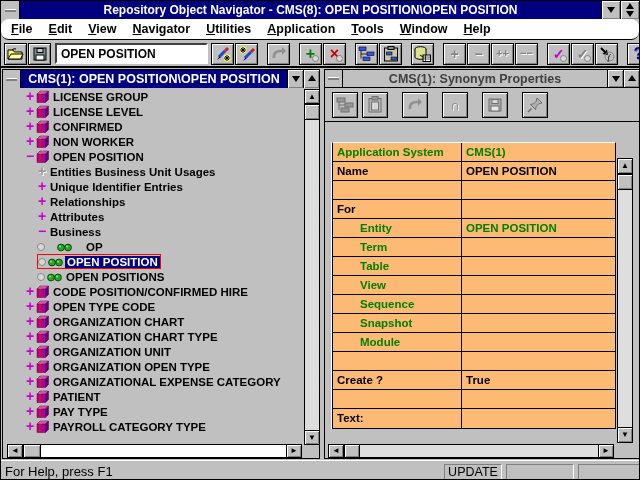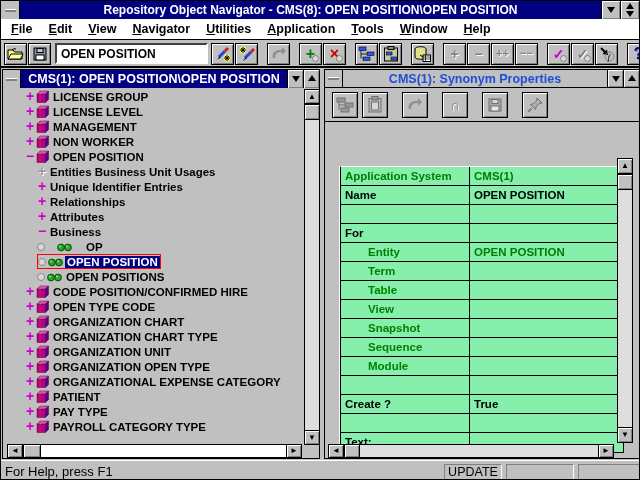--- a/index.html
+++ b/index.html
@@ -15,21 +15,21 @@
   #titlebar .wtext { flex:1; color:#fff; font-weight:bold; font-size:12px; line-height:18px; text-align:center;
                      white-space:nowrap; overflow:hidden; }
   .capbtn { width:19px; background:#c0c0c0; border-left:1px solid #000; display:flex; flex-direction:column;
             align-items:center; justify-content:center; box-shadow: inset 1px 1px 0 #fff, inset -1px -1px 0 #808080; }
   .tri-dn { width:0; height:0; border-left:4px solid transparent; border-right:4px solid transparent; border-top:6px solid #000; }
   .tri-up { width:0; height:0; border-left:4px solid transparent; border-right:4px solid transparent; border-bottom:6px solid #000; }
   .capbtn .tri-up { margin-bottom:2px; }
 
   
   #menubar { position:absolute; left:0; top:18px; width:100%; height:21px; background:#ffffff;
-             border-bottom:1px solid #000; display:flex; align-items:flex-start; padding-left:2px; }
+             border-bottom:1px solid #000; display:flex; align-items:flex-start; padding-left:2px;border-radius:8px; }
   .menu-item { font-weight:bold; font-size:12.5px; color:#000; padding:0 8px; line-height:20px; white-space:nowrap; }
   .menu-item u { text-decoration:underline; }
 
   
   #toolbar { position:absolute; left:0; top:40px; width:100%; height:27px; background:#c0c0c0;
              border-bottom:2px solid #000; display:flex; align-items:center; padding-left:3px; }
   .tbtn { position:relative; width:23px; height:22px; margin-right:1px; background:#c0c0c0; border:1px solid #000;
           box-shadow: inset 1px 1px 0 #fff, inset -1px -1px 0 #808080;
           display:flex; align-items:center; justify-content:center; overflow:hidden; }
   .tbtn.gap { margin-left:8px; }
@@ -48,21 +48,21 @@
   
   .child { position:absolute; background:#c0c0c0; border:1px solid #000; }
   #nav-window  { left:1px;  top:68px; width:318px; height:390px; }
   #prop-window { left:323px; top:68px; width:316px; height:390px; }
   .ctitle { position:absolute; left:0; top:0; right:0; height:18px; display:flex; align-items:stretch; }
   .ctitle.active { background:#000080; }
   .ctitle.inactive { background:#c0c0c0; border-bottom:1px solid #000; }
   .ctitle .wtext { flex:1; font-weight:bold; font-size:12.5px; line-height:18px; text-align:center;
                    white-space:nowrap; overflow:hidden; }
   .ctitle.active .wtext { color:#fff; }
-  .ctitle.inactive .wtext { color:#1d4ed8; }
+  .ctitle.inactive .wtext { color:#404040; }
   .ctitle .sysbox { width:18px; }
   .ctitle .capbtn { width:16px; }
 
   
   #tree-view { position:absolute; left:2px; top:19px; width:298px; height:356px; overflow:hidden; background:#c0c0c0; }
   .trow { height:15px; display:flex; align-items:center; white-space:nowrap; }
   .trow .exp { font-weight:bold; font-size:14px; width:12px; text-align:center; line-height:13px; }
   .exp.mag { color:#cc00cc; } .exp.dim-exp { color:#999; text-shadow:1px 1px 0 #fff; }
   .dot { width:8px; height:8px; border:1px solid #888; border-radius:50%; background:#d9d9d9; margin-right:2px; flex:none; }
   .ticon { margin-right:2px; flex:none; display:flex; align-items:center; }
@@ -81,22 +81,22 @@
   .sb-track-v { position:absolute; background:#dedede; border-left:1px solid #000; border-right:1px solid #000; }
   .sb-track-h { position:absolute; background:#ffffff; border-top:1px solid #000; border-bottom:1px solid #000; }
 
   
   #prop-toolbar { position:absolute; left:0; top:18px; right:0; height:34px; border-bottom:1px solid #000;
                   display:flex; align-items:center; padding-left:7px; background:#c0c0c0; }
   .pbtn { position:relative; width:26px; height:26px; margin-right:4px; background:#c0c0c0; border:1px solid #000;
           box-shadow: inset 1px 1px 0 #fff, inset -1px -1px 0 #808080;
           display:flex; align-items:center; justify-content:center; }
   .pbtn.sp { margin-left:10px; }
-  #prop-table { position:absolute; left:7px; top:96px; width:284px; border:1px solid #000;
-                border-top:1px solid #fff; box-shadow:-1px 0 0 #fff; background:#86efac;margin-left:8px; }
+  #prop-table { position:absolute; left:7px; top:72px; width:284px; border:1px solid #000;
+                border-top:1px solid #fff; box-shadow:-1px 0 0 #fff; background:#fdba74; }
   .prow { display:flex; height:19px; border-bottom:1px solid #000; }
   .prow:last-child { border-bottom:none; }
   .plabel { width:129px; border-right:1px solid #000; font-weight:bold; font-size:11.5px; line-height:18px;
             padding-left:4px; white-space:nowrap; overflow:hidden; }
   .pvalue { flex:1; font-weight:bold; font-size:11.5px; line-height:18px; padding-left:4px; white-space:nowrap; overflow:hidden; }
   .plabel.ind { padding-left:27px; }
   .pgreen { color:#007f00; }
 
   
   #statusbar { position:absolute; left:0; top:459px; width:100%; height:21px; background:#c0c0c0;
@@ -337,21 +337,21 @@
             <span class="exp mag">+</span>
             <span class="ticon">
               <svg width="13" height="13" viewBox="0 0 13 13">
                 <rect x="1" y="4" width="8.5" height="8.5" fill="#aa00aa" stroke="#550055" stroke-width="0.5"></rect>
                 <polygon points="1,4 4,1 12.5,1 9.5,4" fill="#d055d0" stroke="#550055" stroke-width="0.5"></polygon>
                 <polygon points="9.5,4 12.5,1 12.5,9.5 9.5,12.5" fill="#660066" stroke="#550055" stroke-width="0.5"></polygon>
                 <rect x="3" y="4" width="2" height="8.5" fill="#dd1111"></rect>
                 <polygon points="3,4 6,1 8,1 5,4" fill="#ee5555"></polygon>
               </svg>
             </span>
-            <span class="tlabel">MANAGEMENT</span>
+            <span class="tlabel">CONFIRMED</span>
           </span>
         </div>
         <div class="trow lvl0">
           <span style="display: flex; align-items: center;">
             <span class="exp mag">+</span>
             <span class="ticon">
               <svg width="13" height="13" viewBox="0 0 13 13">
                 <rect x="1" y="4" width="8.5" height="8.5" fill="#aa00aa" stroke="#550055" stroke-width="0.5"></rect>
                 <polygon points="1,4 4,1 12.5,1 9.5,4" fill="#d055d0" stroke="#550055" stroke-width="0.5"></polygon>
                 <polygon points="9.5,4 12.5,1 12.5,9.5 9.5,12.5" fill="#660066" stroke="#550055" stroke-width="0.5"></polygon>
@@ -706,25 +706,25 @@
         </div>
         <div class="prow">
           <div class="plabel ind pgreen">Table</div>
           <div class="pvalue pgreen"></div>
         </div>
         <div class="prow">
           <div class="plabel ind pgreen">View</div>
           <div class="pvalue pgreen"></div>
         </div>
         <div class="prow">
+          <div class="plabel ind pgreen">Sequence</div>
+          <div class="pvalue pgreen"></div>
+        </div>
+        <div class="prow">
           <div class="plabel ind pgreen">Snapshot</div>
-          <div class="pvalue pgreen"></div>
-        </div>
-        <div class="prow">
-          <div class="plabel ind pgreen">Sequence</div>
           <div class="pvalue pgreen"></div>
         </div>
         <div class="prow">
           <div class="plabel ind pgreen">Module</div>
           <div class="pvalue pgreen"></div>
         </div>
         <div class="prow">
           <div class="plabel"></div>
           <div class="pvalue"></div>
         </div>

